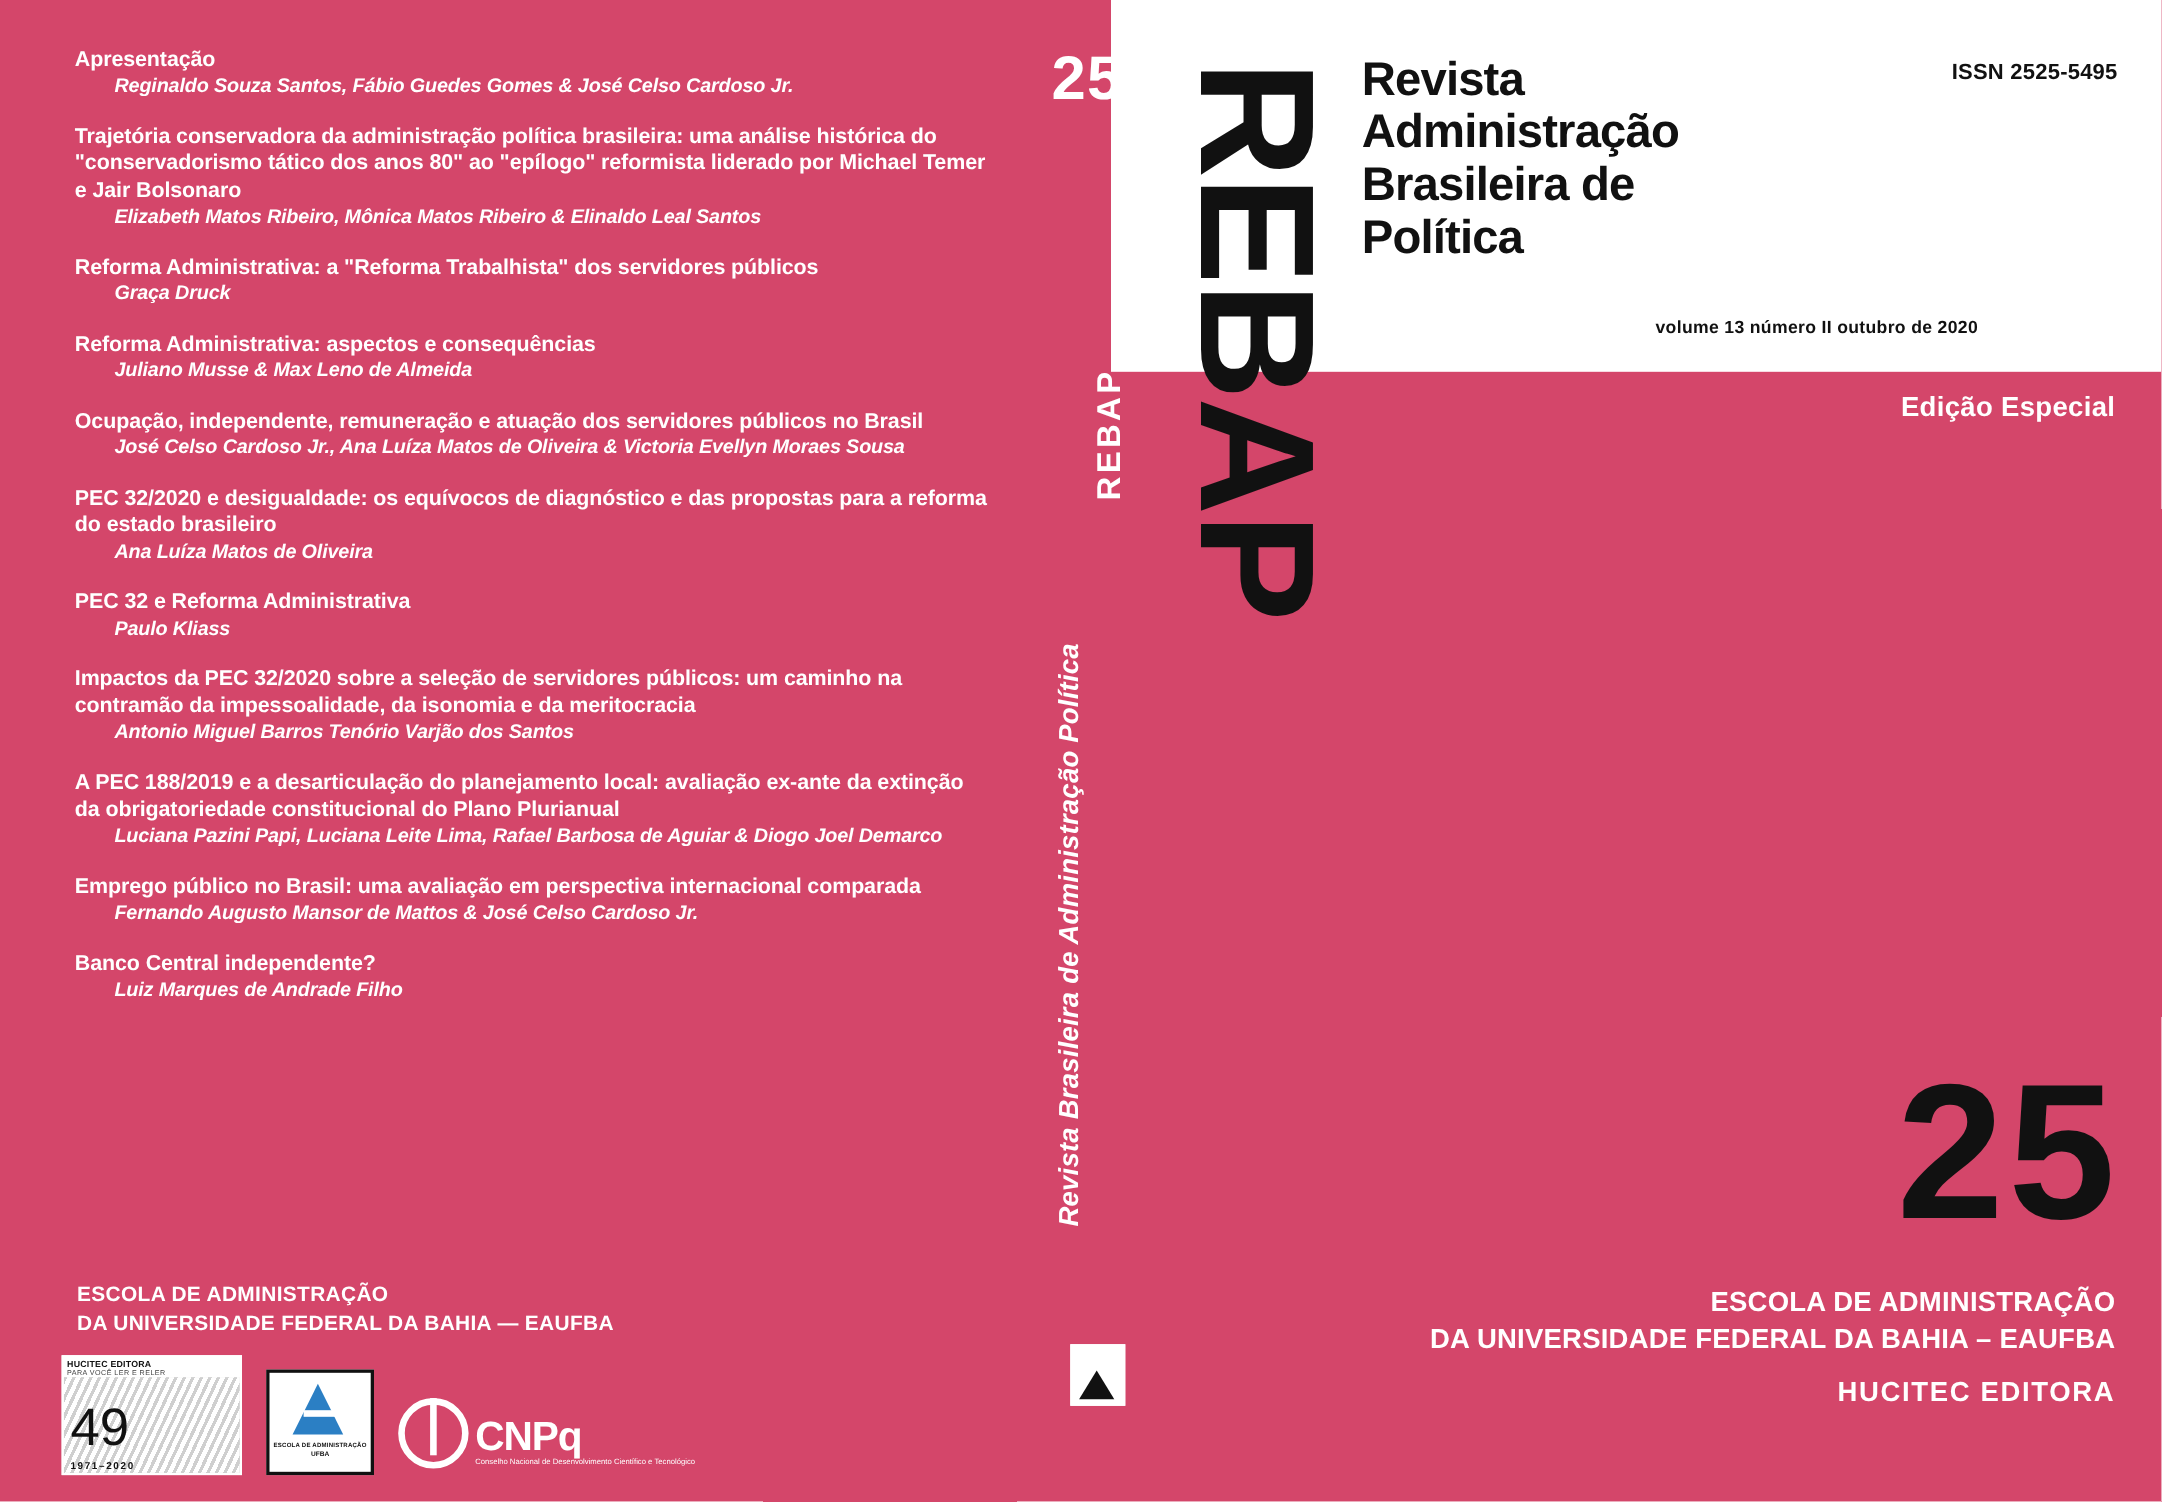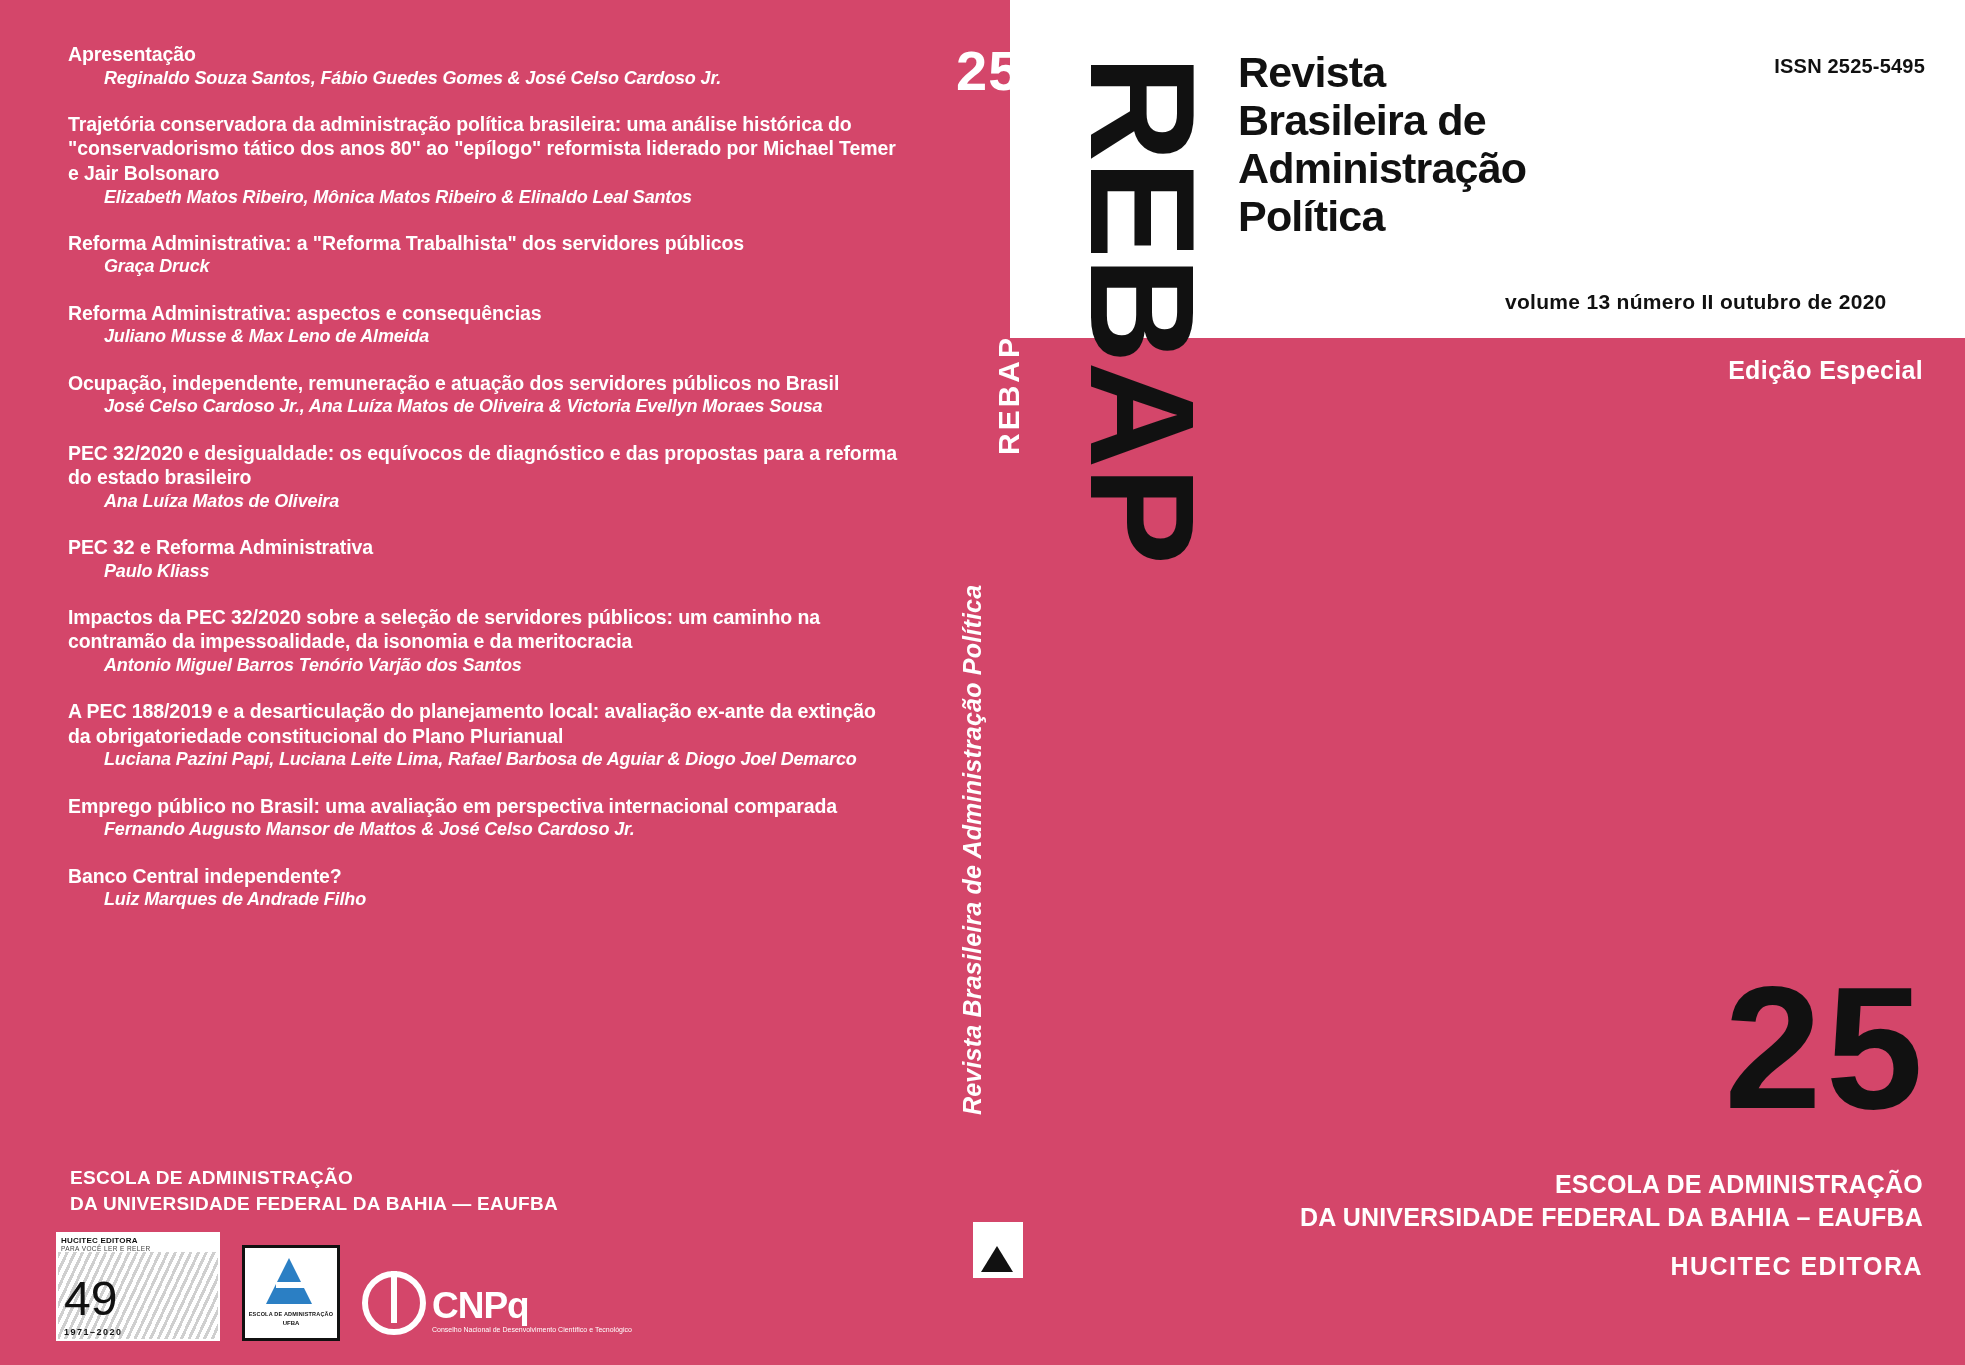--- a/index.html
+++ b/index.html
@@ -256,21 +256,21 @@
     color: #111;
     font-weight: bold;
     font-size: 20px;
     letter-spacing: 0.2px;
   }
   #issue-line {
     position: absolute;
     left: 1505px; top: 290px;
     color: #111;
     font-weight: bold;
-    font-size: 21px;
+    font-size: 16px;
     letter-spacing: 0.3px;
   }
   #special-edition {
     position: absolute;
     right: 42px; top: 356px;
     color: #ffffff;
     font-weight: bold;
     font-size: 25px;
     letter-spacing: 0.3px;
   }
@@ -417,22 +417,22 @@
   <div id="front-cover">
     <div id="masthead"></div>
   </div>
 
   <div id="rebap-vertical">
     <div class="letters">REBAP</div>
   </div>
 
   <div id="journal-title">
     <div>Revista</div>
+    <div>Administração</div>
     <div>Brasileira de</div>
-    <div>Administração</div>
     <div>Política</div>
   </div>
 
   <div id="issn">ISSN 2525-5495</div>
   <div id="issue-line">volume 13   número II  outubro de 2020</div>
   <div id="special-edition">Edição Especial</div>
   <div id="big-number">25</div>
 
   <div id="front-institution">
     <div>ESCOLA DE ADMINISTRAÇÃO</div>

